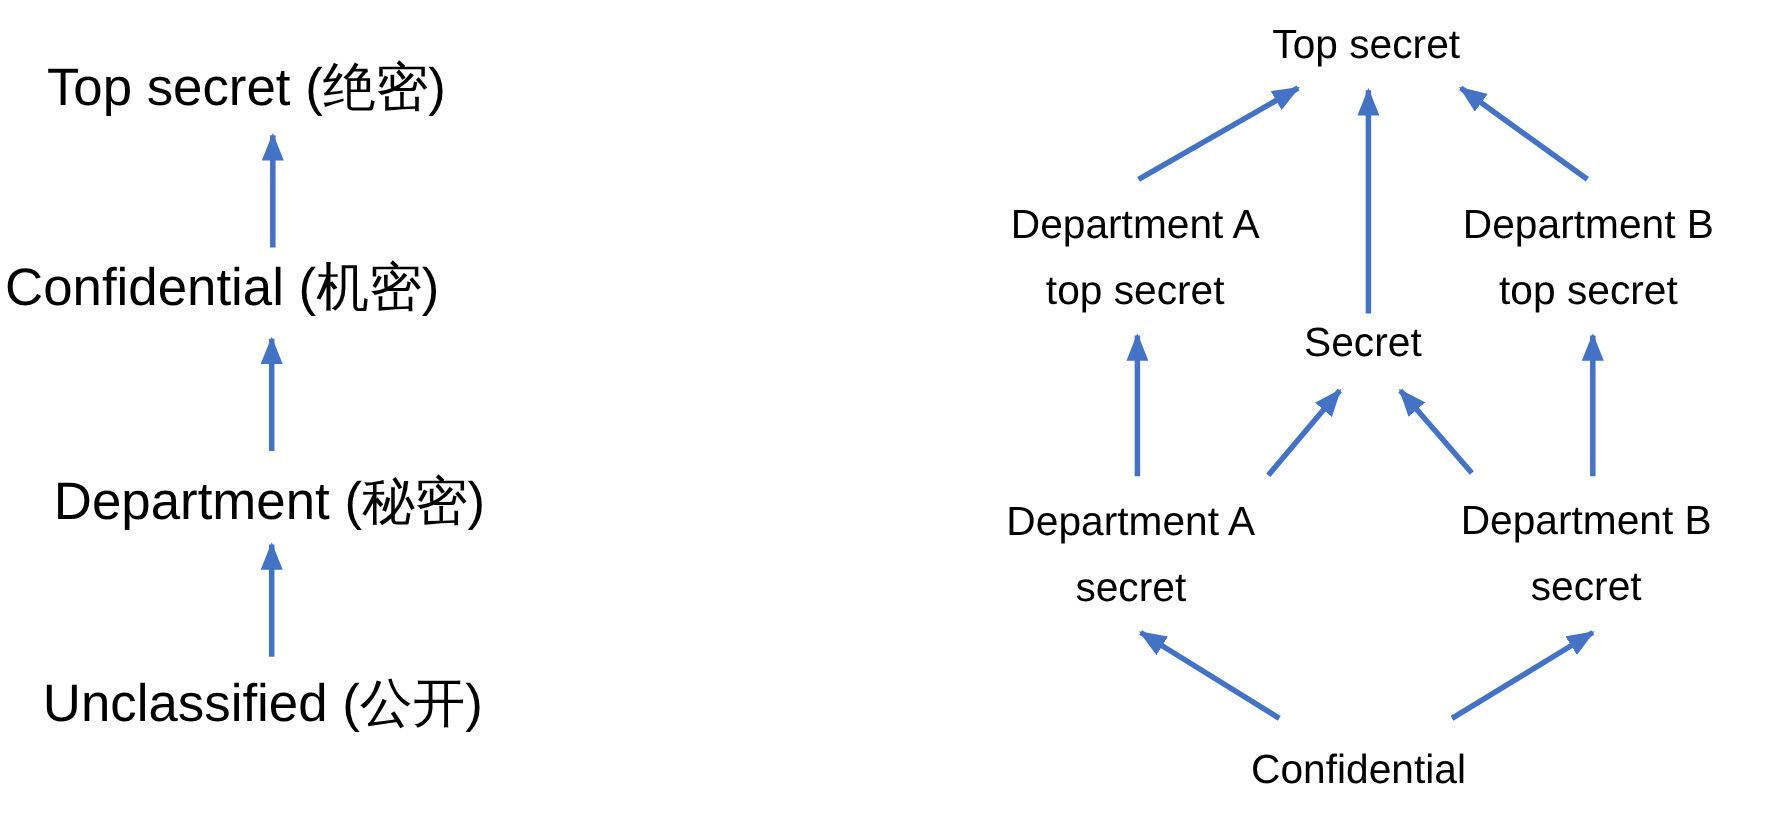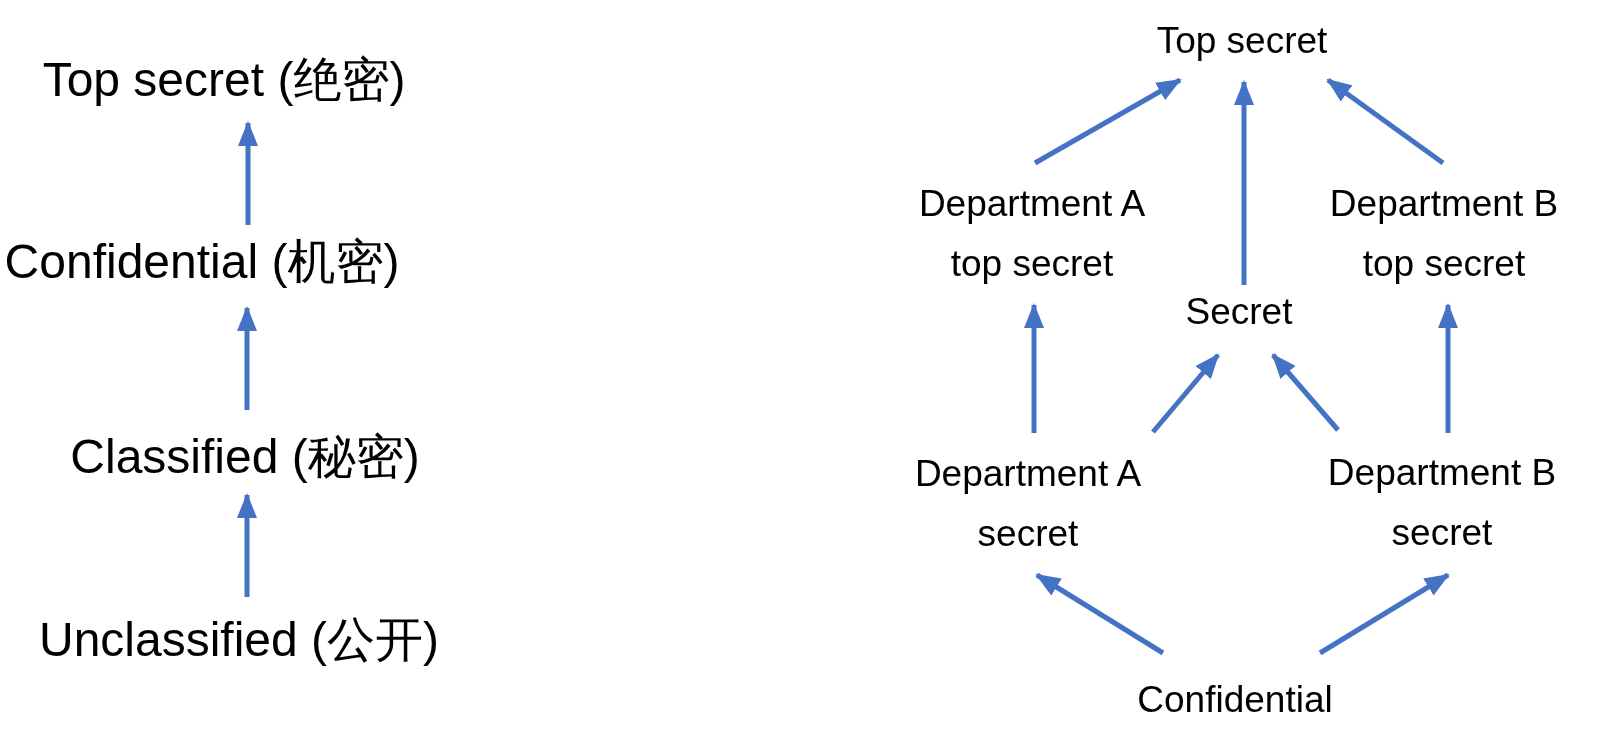--- a/index.html
+++ b/index.html
@@ -72,21 +72,21 @@
   </svg>
 
   <div id="nodes-left">
       <div class="node left-node" style="left: 224px; top: 80px;">
         <span class="node-line">Top secret (绝密)</span>
       </div>
       <div class="node left-node" style="left: 202px; top: 262px;">
         <span class="node-line">Confidential (机密)</span>
       </div>
       <div class="node left-node" style="left: 245px; top: 457px;">
-        <span class="node-line">Classified (秘密)</span>
+        <span class="node-line">Department (秘密)</span>
       </div>
       <div class="node left-node" style="left: 239px; top: 640px; text-align: center;">
         <span class="node-line">Unclassified (公开)</span>
       </div>
     </div>
   <div id="nodes-right">
       <div class="node right-node" style="left: 1242px; top: 41px;">
         <span class="node-line">Top secret</span>
       </div>
       <div class="node right-node" style="left: 1032px; top: 234px;">

